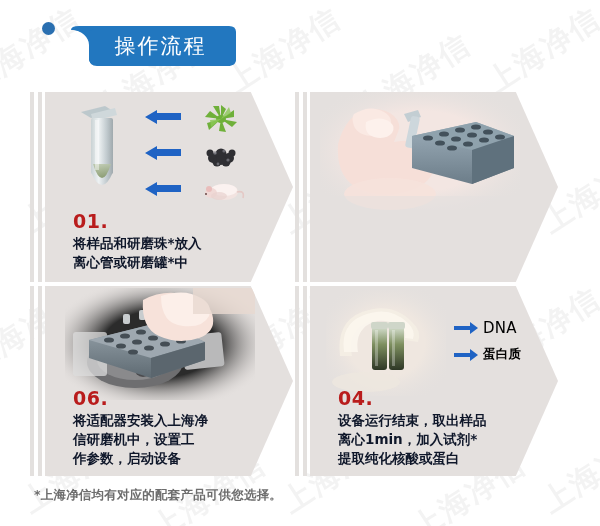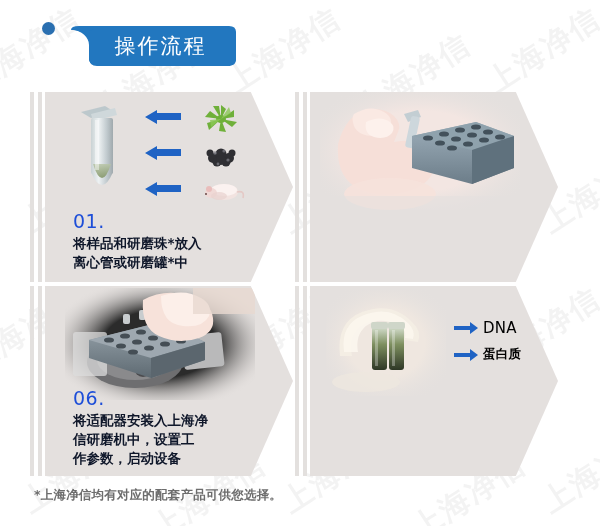--- a/index.html
+++ b/index.html
@@ -144,22 +144,22 @@
 
   .caption {
     position: absolute;
     left: 28px;
     bottom: 10px;
     width: 200px;
   }
   .step-num {
     font-family: "DejaVu Sans", sans-serif;
     font-size: 19px;
-    font-weight: 400;
-    color: #1d4ed8;
+    font-weight: 700;
+    color: #b91c1c;
     line-height: 1.05;
     margin-bottom: 2px;
     letter-spacing: 0.5px;
   }
   .step-text {
     font-family: "DejaVu Sans", sans-serif;
     font-size: 13.5px;
     font-weight: 700;
     line-height: 1.42;
     color: #0f172a;
@@ -490,20 +490,26 @@
           </div>
           <div class="out-row">
             <svg class="out-arrow" viewBox="0 0 24 12">
                 <path d="M0 4 L16 4 L16 0 L24 6 L16 12 L16 8 L0 8 Z" fill="#1f63c4"></path>
               </svg>
             <span class="out-label cjk">蛋白质</span>
           </div>
         </div>
       </div>
 
+      <div class="caption" style="bottom:8px;width:210px">
+        <div class="step-num">04.</div>
+        <div class="step-text">设备运行结束，取出样品
+离心1min，加入试剂*
+提取纯化核酸或蛋白</div>
+      </div>
     </div>
   </div>
 
 </div>
 
 <div class="footnote">*上海净信均有对应的配套产品可供您选择。</div>
 
 <div class="watermark-layer">
     <div class="wm" style="left: -40px; top: 30px;">上海净信</div>
     <div class="wm" style="left: 90px; top: 56px;">上海净信</div>

